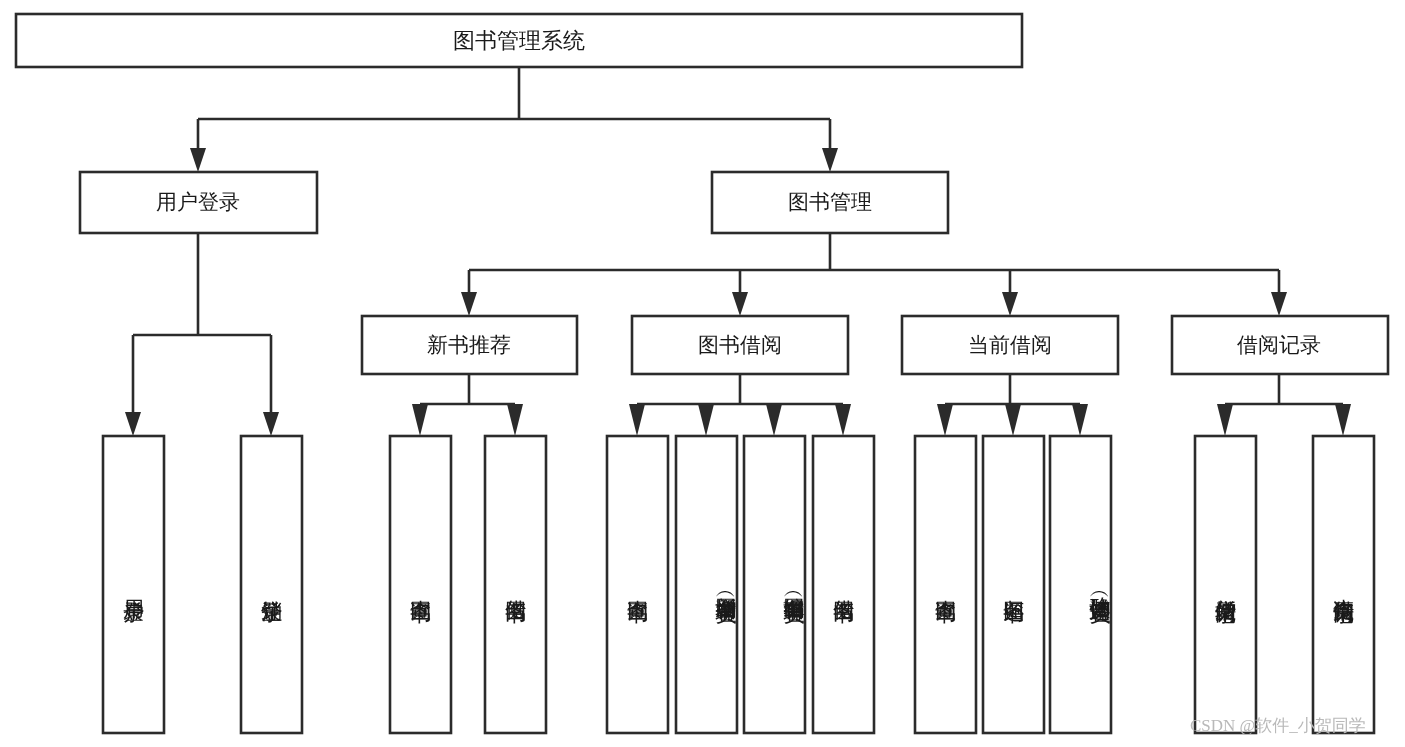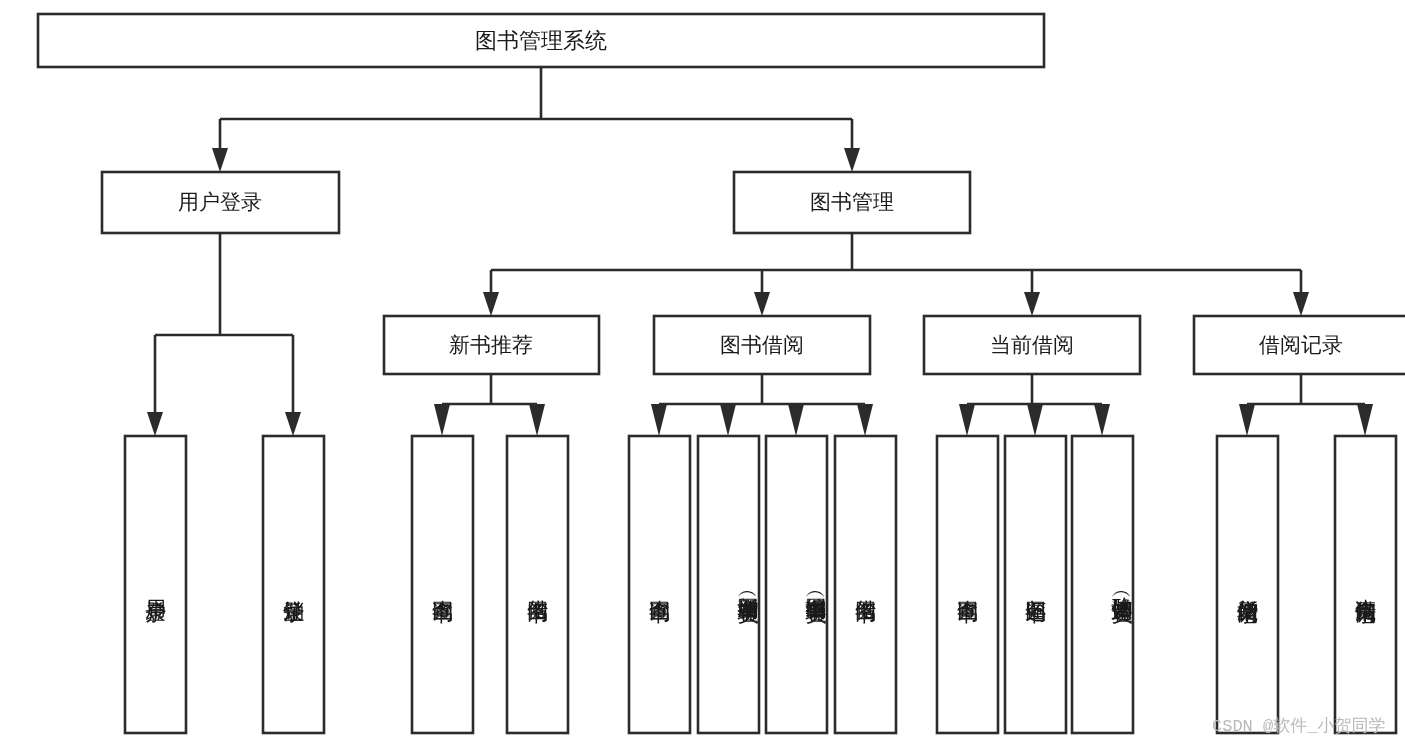--- a/index.html
+++ b/index.html
@@ -11,21 +11,20 @@
     width: 1405px;
     height: 747px;
     font-family: "Liberation Sans", "DejaVu Sans", sans-serif;
     overflow: hidden;
   }
   #diagram-root {
     position: relative;
     width: 1114px;
     height: 747px;
     background: #ffffff;
-    margin-left: 22px;
   }
   svg.diagram-canvas {
     position: absolute;
     left: 0;
     top: 0;
     width: 1405px;
     height: 747px;
     display: block;
   }
   .node-box {
@@ -61,21 +60,21 @@
     color: #1a1a1a;
     writing-mode: vertical-rl;
     text-orientation: upright;
     letter-spacing: 1px;
     white-space: nowrap;
     text-align: center;
     pointer-events: none;
   }
   .watermark {
     position: absolute;
-    font-family: Liberation Mono, monospace;
+    font-family: Liberation Serif, serif;
     font-size: 17px;
     color: #b9b9b9;
     white-space: nowrap;
     left: 1190px;
     top: 714px;
   }
 </style>
 </head>
 <body>
 

